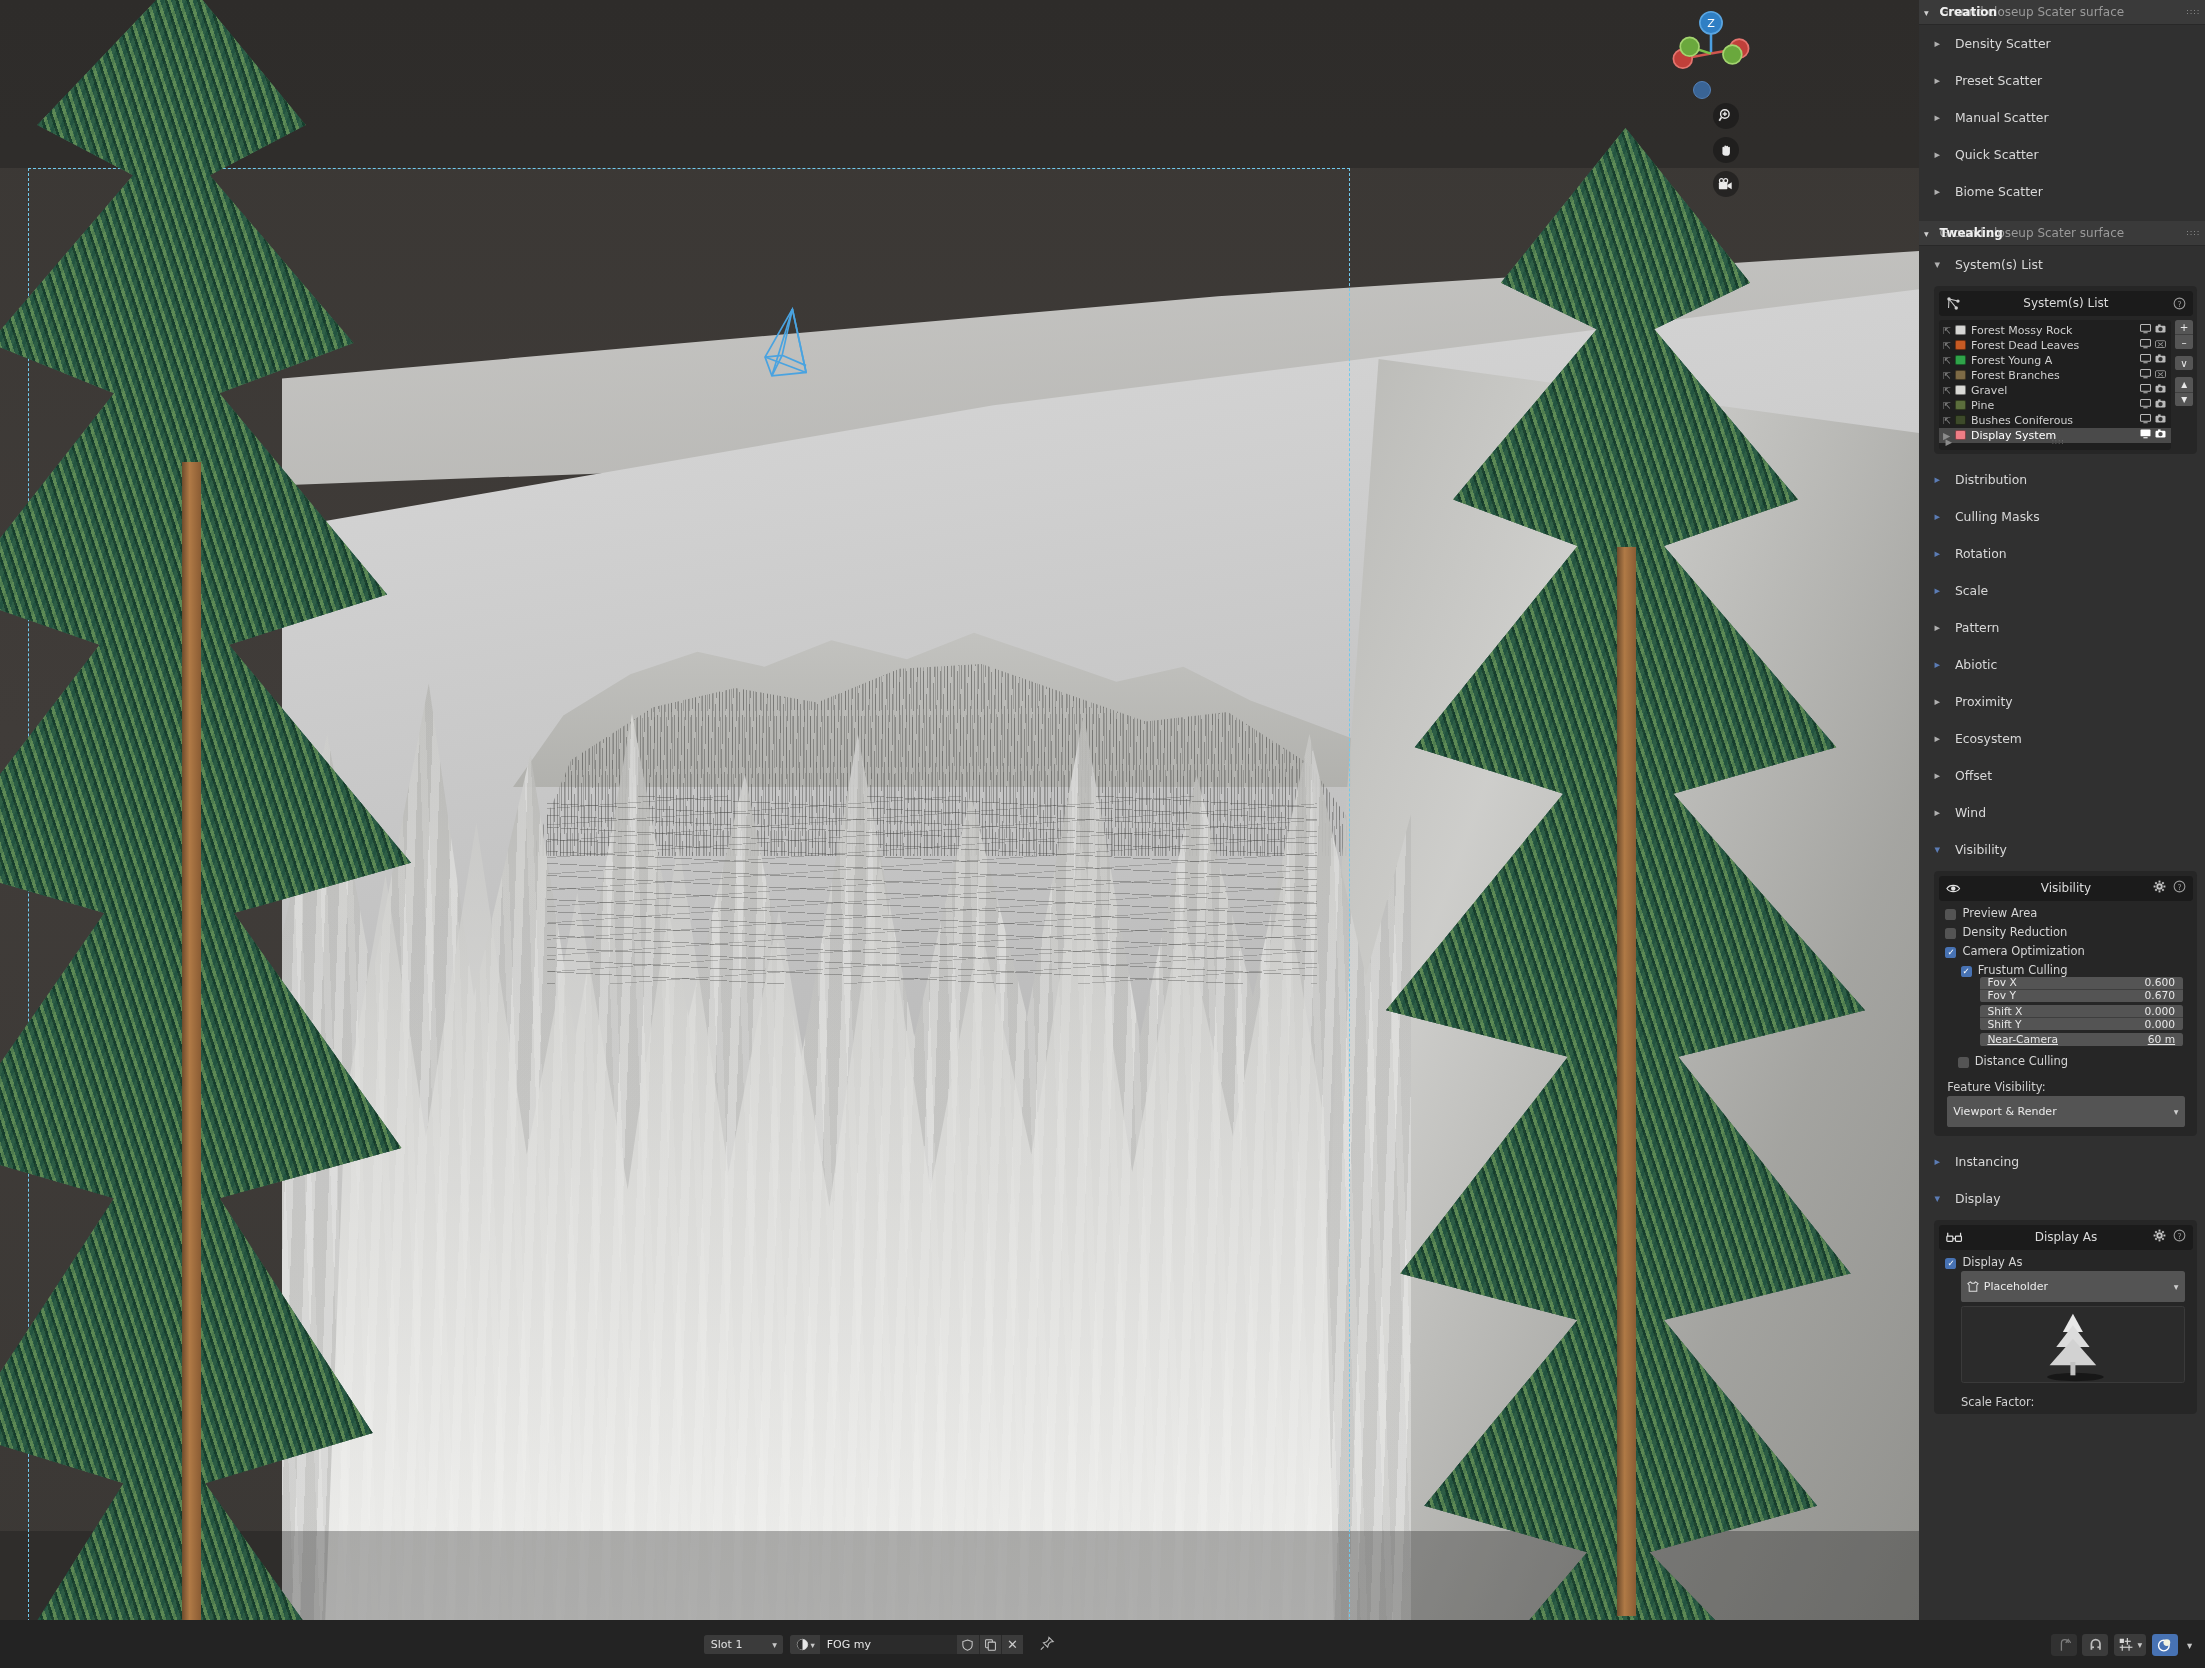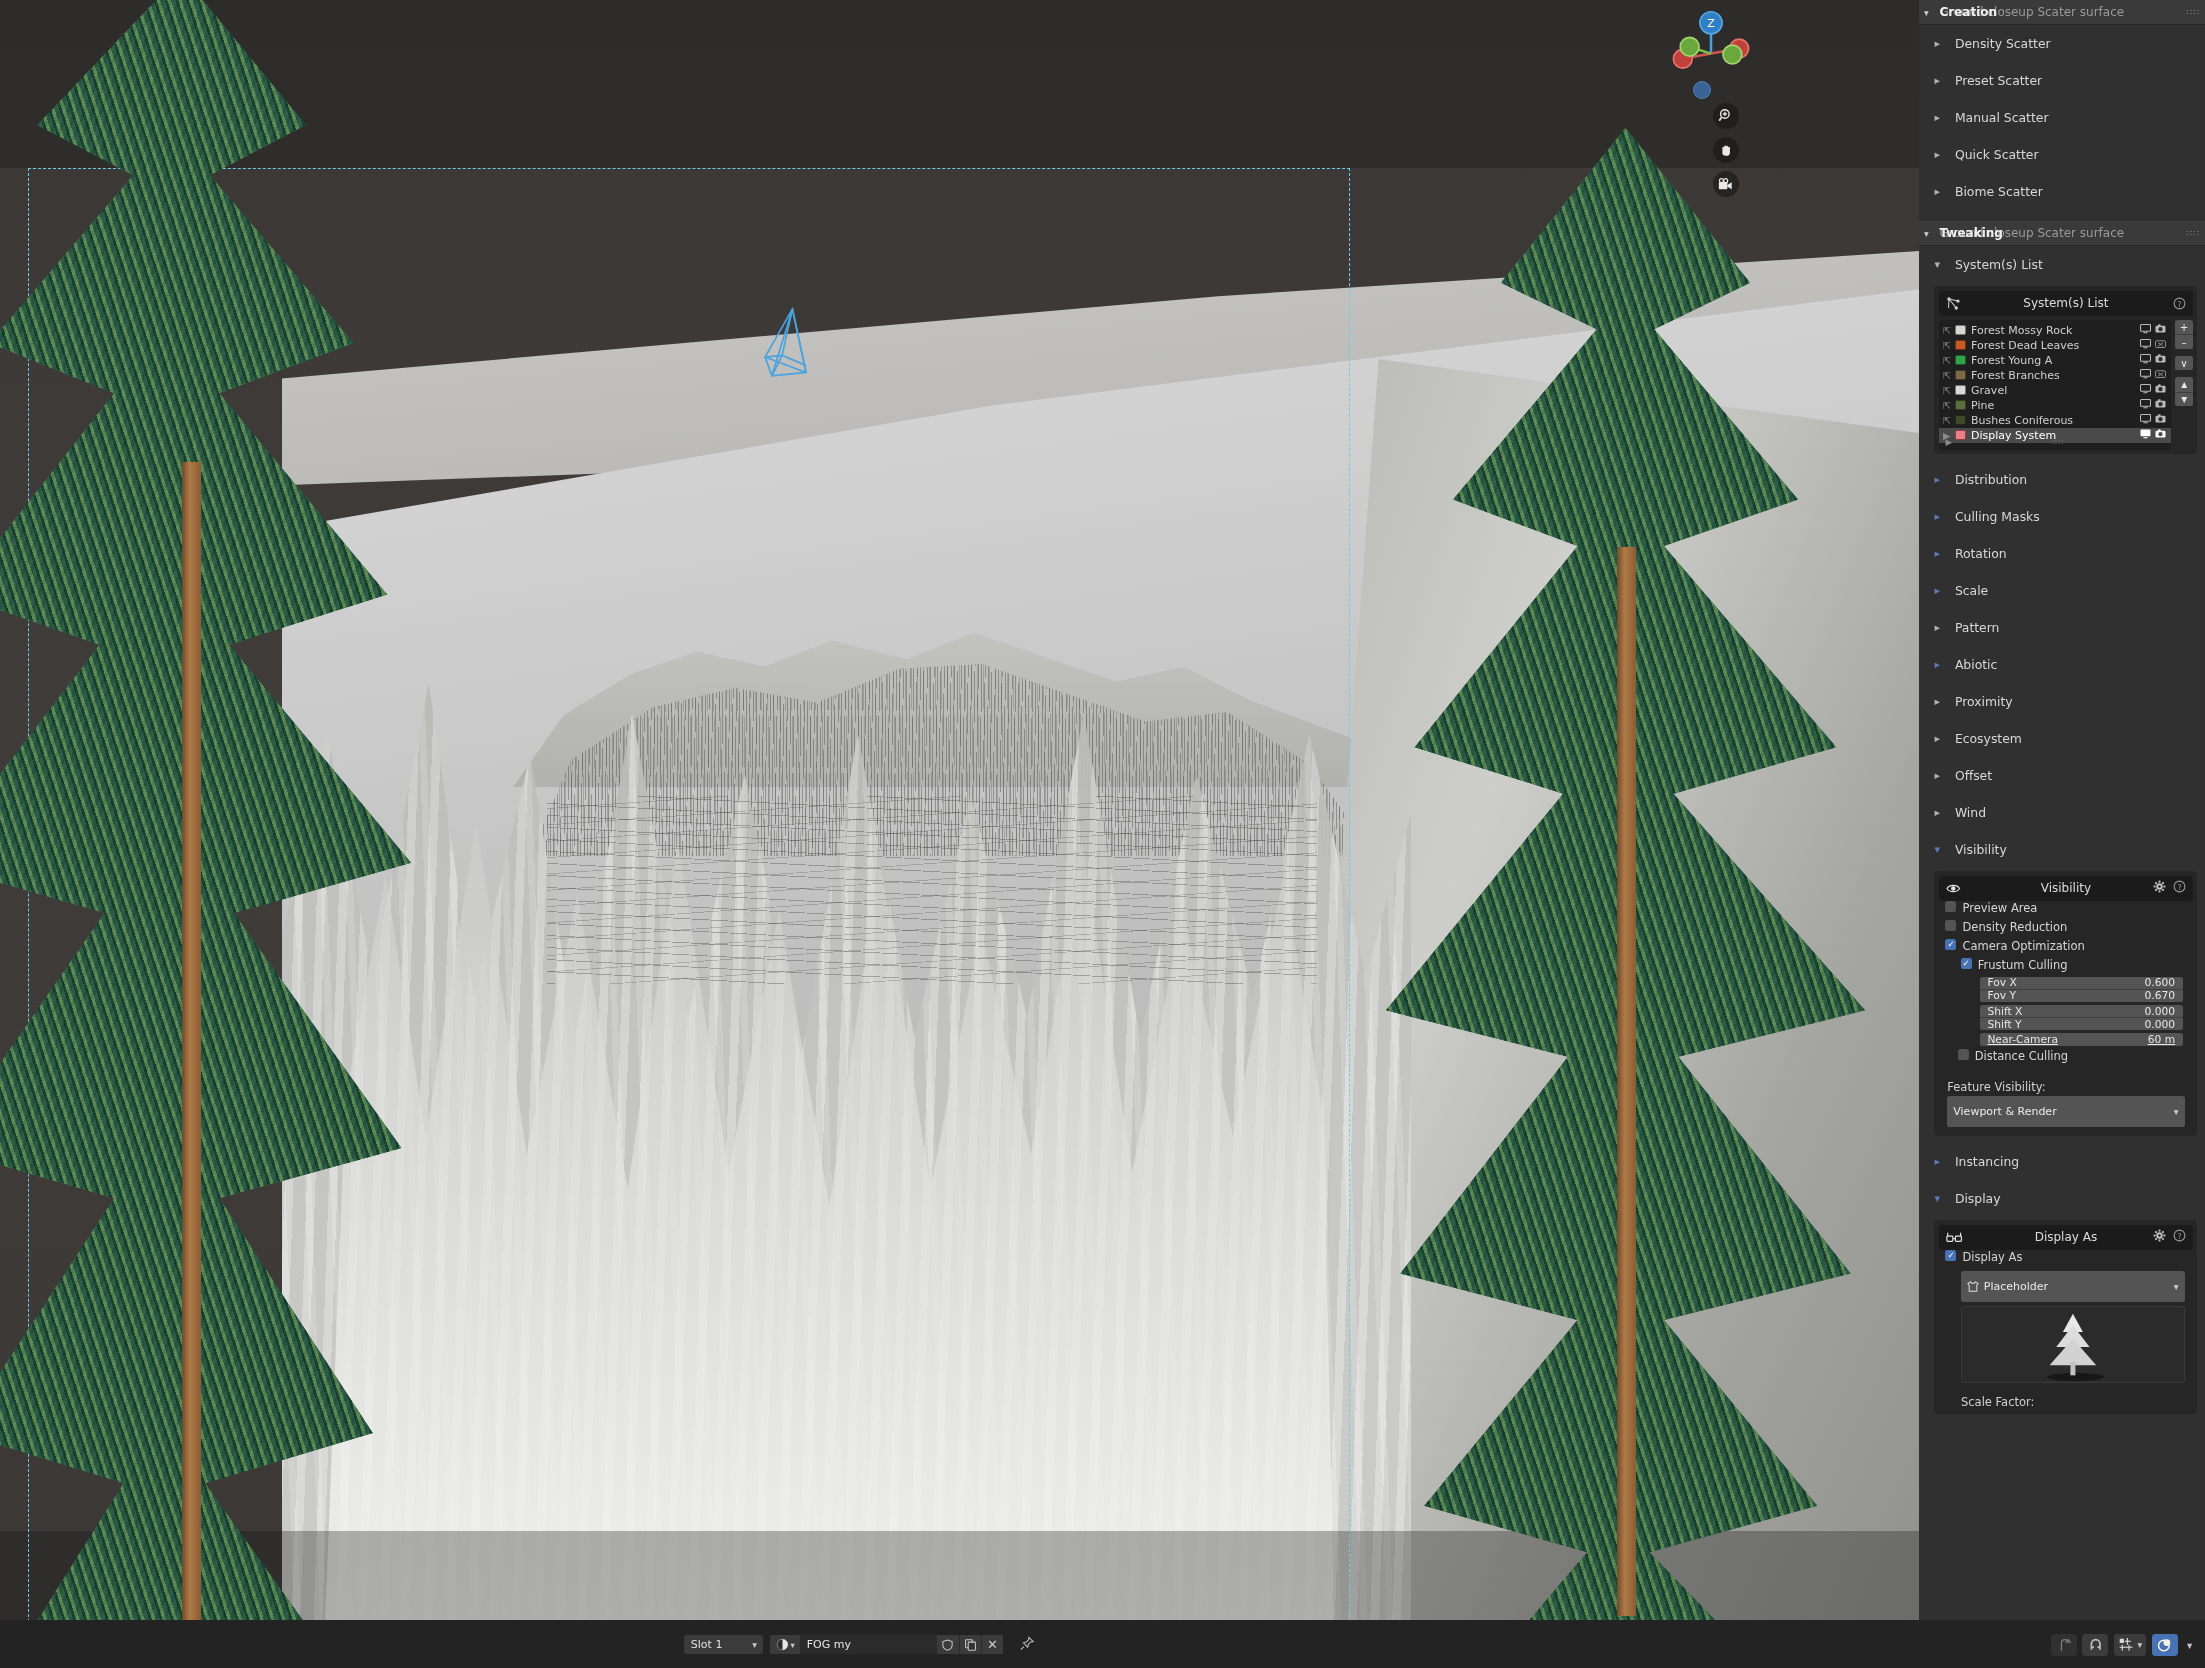--- a/index.html
+++ b/index.html
@@ -231,21 +231,21 @@
   }
   .sysbtns { display: flex; flex-direction: column; gap: 4.3px; width: 18px; }
   .sbtn {
     background: #555; border-radius: 2.6px; height: 14.5px;
     display: flex; align-items: center; justify-content: center;
     color: #e8e8e8; font-size: 10.3px; line-height: 1;
   }
   .sbtn.grp { height: 29px; flex-direction: column; gap: 0; padding: 0; }
   .sbtn-mini { height: 14.5px; display:flex; align-items:center; justify-content:center; width:100%; }
 
-  .chkrow { display: flex; align-items: flex-start; height: 19px; padding-left: 6.8px; font-size: 11.5px; color: #d5d5d5;}
+  .chkrow { display: flex; align-items: flex-end; height: 19px; padding-left: 6.8px; font-size: 11.5px; color: #d5d5d5;}
   .chkrow.indent { padding-left: 22px; }
   .cb {
     width: 11px; height: 11px; border-radius: 2.6px; margin-right: 6px;
     background: #545454; flex: none;
   }
   .cb.on {
     background: #4772b3;
     display:flex; align-items:center; justify-content:center;
     color:#fff; font-size:8.6px; line-height:1;
   }
@@ -277,21 +277,21 @@
     position: relative; overflow: hidden;
   }
 
   
   .statusbar {
     position: absolute; left: 0; top: 1620px;
     width: 2205px; height: 49px;
     background: #232323;
     display: flex; align-items: center;
   }
-  .sb-center { position: absolute; left: 684px; display: flex; align-items: center; gap: 6.8px; }
+  .sb-center { position: absolute; left: 704px; display: flex; align-items: center; gap: 6.8px; }
   .sb-slot {
     width: 79px; height: 19.7px; background: #3b3b3b; border-radius: 2.6px;
     display: flex; align-items: center; padding: 0 6.8px; position: relative;
     font-size: 11px; color: #e0e0e0;
   }
   .sb-slot .dd-chev { position: absolute; right: 6px; font-size: 9.4px; color: #c8c8c8; }
   .sb-matgroup { display: flex; align-items: center; height: 19.7px; background:#3b3b3b; border-radius:2.6px; }
   .sb-mat-icon { display:flex; align-items:center; gap:1.7px; padding: 0 5.1px 0 6px; }
   .sb-name {
     width: 137px; height: 19.7px; background: #2b2b2b;

